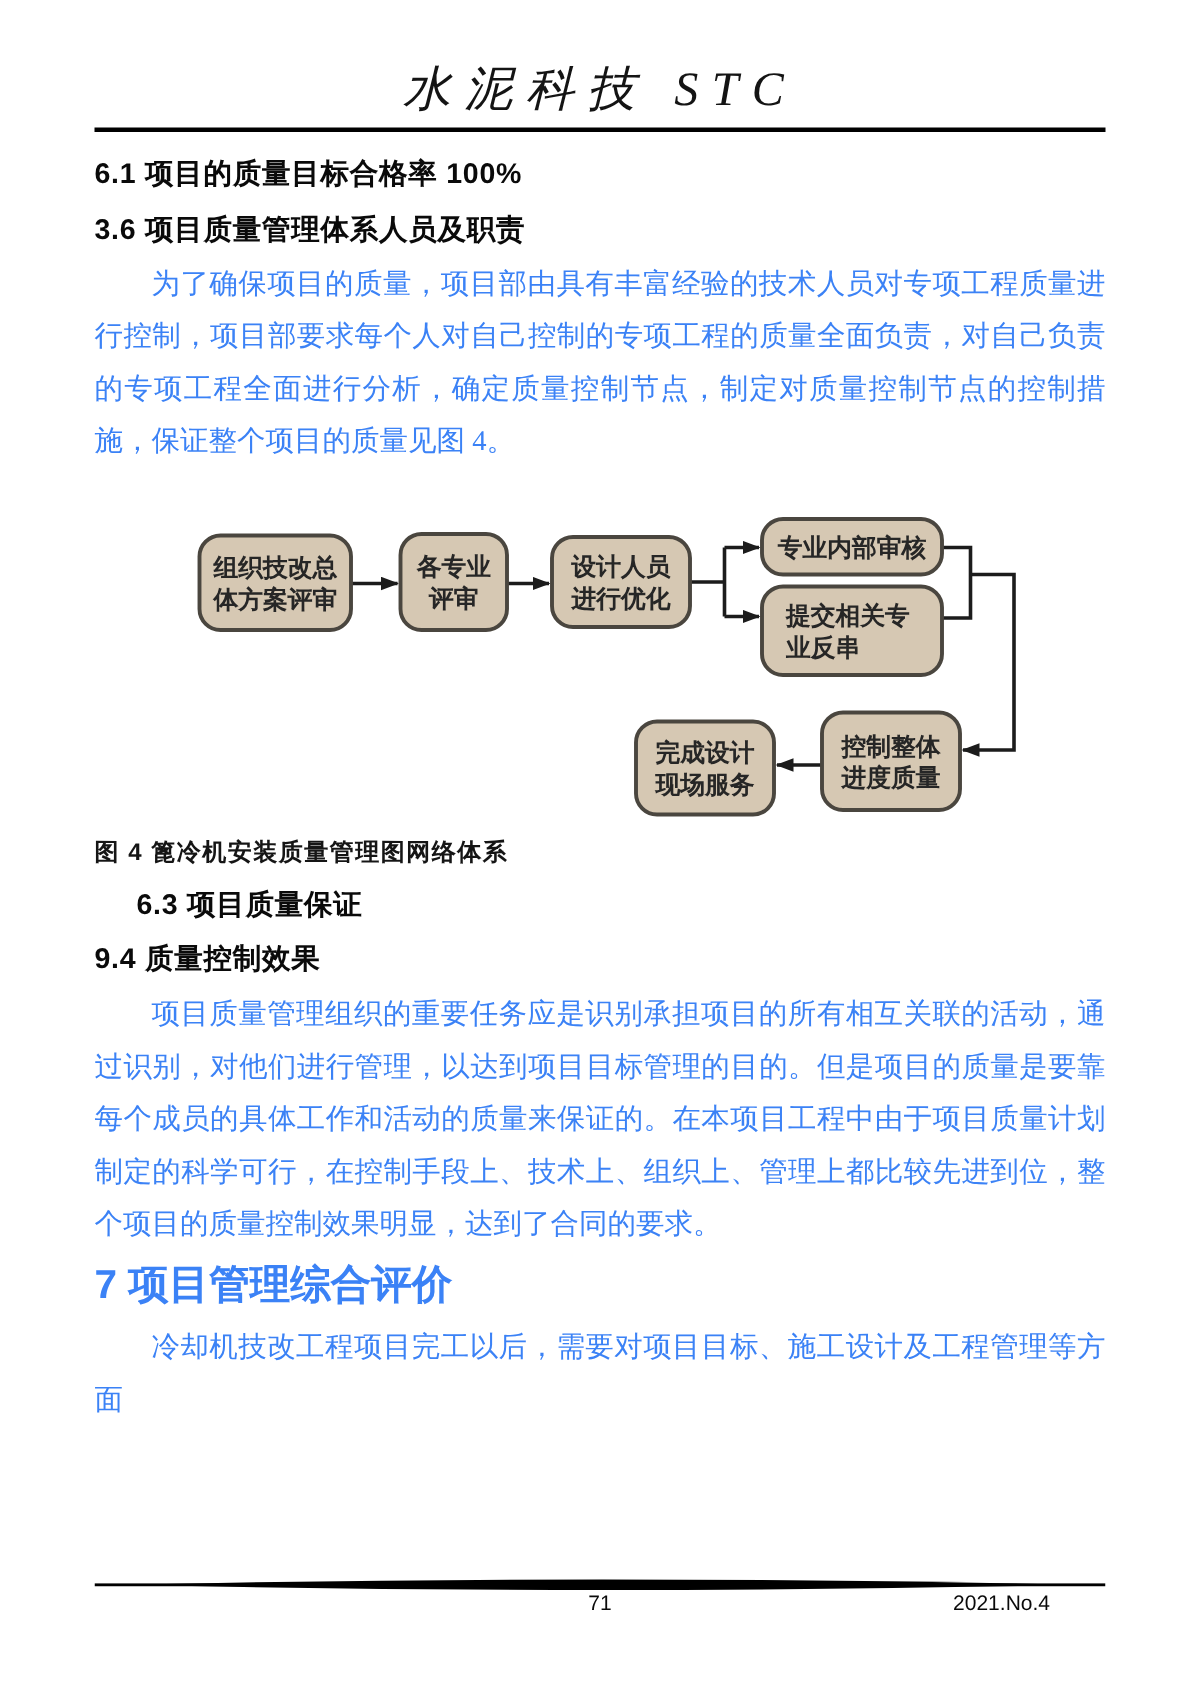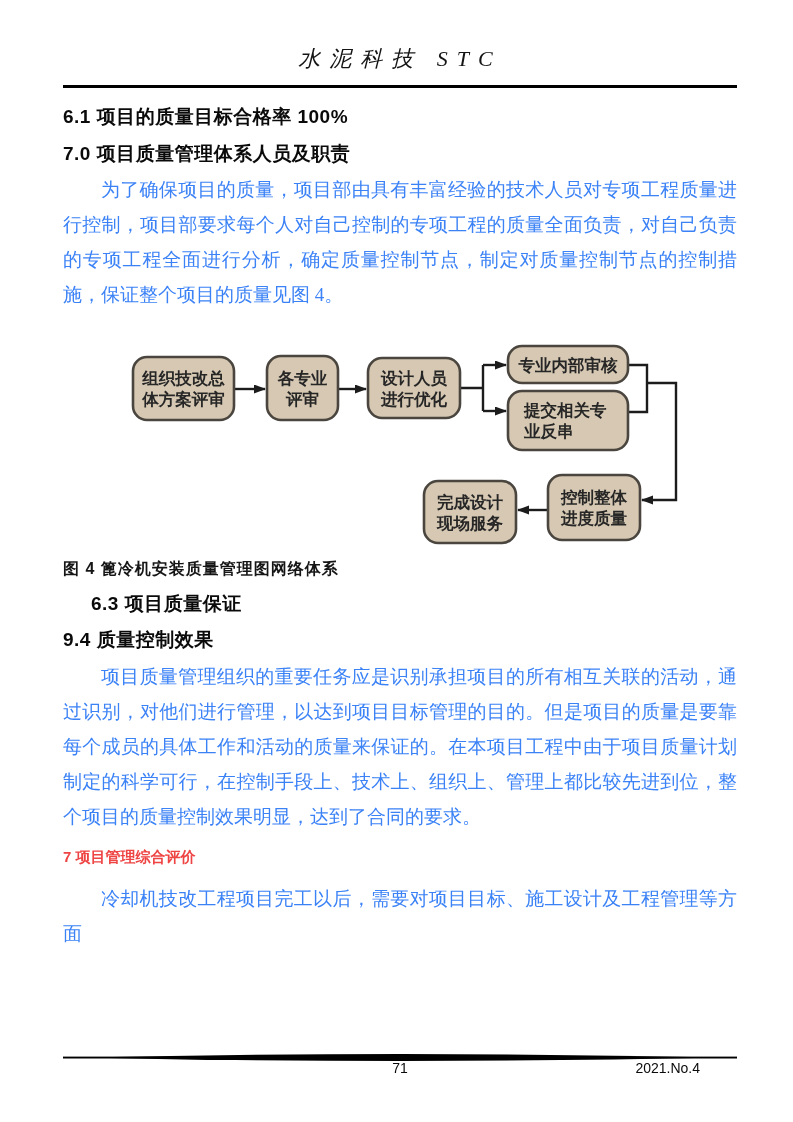--- a/index.html
+++ b/index.html
@@ -1,34 +1,34 @@
 <!DOCTYPE html>
 <html><head>
 <meta charset="utf-8">
 <style>
   * { margin: 0; padding: 0; box-sizing: border-box; }
   html, body { width: 793px; height: 1122px; background: #ffffff; overflow: hidden; }
   body { position: relative; font-family: "Liberation Serif", serif; color: #111; }
   .page { position: absolute; left: 63px; top: 0; width: 674px; height: 1122px; }
 
   .journal-title {
-    margin-top: 44px; text-align: center; font-size: 22px; line-height: 30px;
+    margin-top: 44px; text-align: center; font-size: 32px; line-height: 30px;
     font-style: italic; letter-spacing: 9px; color: #141414;
     font-family: "Liberation Serif", serif;
   }
   .header-rule { margin-top: 11px; width: 674px; height: 3px; background: #000; }
 
   h2.sec { font-family: "Liberation Sans", sans-serif; font-weight: bold;
     font-size: 19px; line-height: 25px; color: #0a0a0a; letter-spacing: 0.5px; }
   .h61 { margin-top: 16px; }
   .h62 { margin-top: 12px; }
   .h63 { margin-top: 11px; margin-left: 28px; }
   .h64 { margin-top: 11px; }
   h2.sec7 { font-family: "Liberation Sans", sans-serif; font-weight: bold;
-    font-size: 15px; line-height: 27px; margin-top: 9px; color: #ef4444; }
+    font-size: 27px; line-height: 27px; margin-top: 9px; color: #3b82f6; }
 
   p.body { font-size: 19px; line-height: 35px; text-align: justify;
     text-indent: 2em; color: #3b82f6; }
   .p1 { margin-top: 6px; }
   .p2 { margin-top: 7px; }
   .p3 { margin-top: 7px; }
   .p4 { margin-top: 11px; }
 
   .flow-svg { display: block; margin-top: 26px; }
   .fig-caption { margin-top: 10px; text-align: left; font-size: 16px; line-height: 22px;
@@ -43,21 +43,21 @@
 </style>
 </head>
 <body>
 
 <div class="page">
 
   <div class="journal-title">水泥科技 STC</div>
   <div class="header-rule"></div>
 
   <h2 class="sec h61">6.1 项目的质量目标合格率 100%</h2>
-  <h2 class="sec h62">7.0 项目质量管理体系人员及职责</h2>
+  <h2 class="sec h62">3.6 项目质量管理体系人员及职责</h2>
   <p class="body p1">为了确保项目的质量，项目部由具有丰富经验的技术人员对专项工程质量进行控制，项目部要求每个人对自己控制的专项工程的质量全面负责，对自己负责的专项工程全面进行分析，确定质量控制节点，制定对质量控制节点的控制措施，保证整个项目的质量见图 4。</p>
 
   <svg class="flow-svg" width="674" height="210" viewBox="0 0 674 210" xmlns="http://www.w3.org/2000/svg">
     <defs>
       <marker id="arr" markerUnits="userSpaceOnUse" markerWidth="14" markerHeight="12" refX="11" refY="4.5" orient="auto">
         <path d="M0,0 L12,4.5 L0,9 Z" fill="#1c1c1c"></path>
       </marker>
     </defs>
     <g fill="none" stroke="#1c1c1c" stroke-width="2.4">
       <path d="M171,51 H202" marker-end="url(#arr)"></path>

